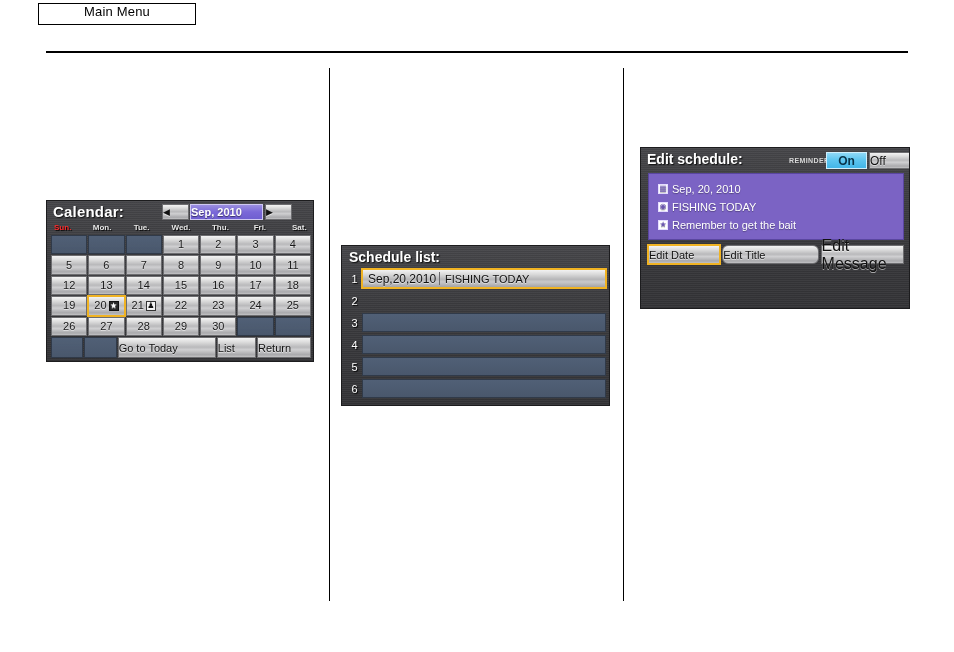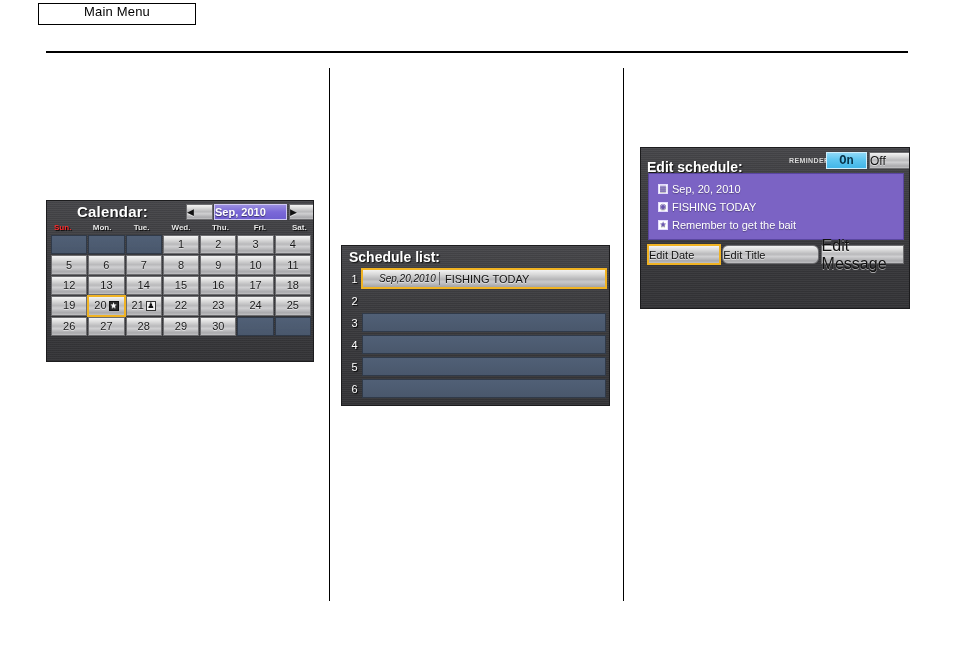--- a/index.html
+++ b/index.html
@@ -59,21 +59,21 @@
     background: linear-gradient(to bottom, #59698040 0%, #00000010 100%), #4e5d73;
     border: 1px solid #303a49;
   }
   .sel-outline { outline: 2px solid #f0b323; outline-offset: -1px; }
 
   
   #calendar-screen {
     left: 46px; top: 200px; width: 268px; height: 162px;
   }
   #cal-titlebar {
-    position:absolute; left:0; top:0; width:100%; height:22px;margin-left:24px;
+    position:absolute; left:0; top:0; width:100%; height:22px;
   }
   #cal-title-label {
     position:absolute; left:6px; top:2px;
     font-size:15px; font-weight:bold; color:#fff;
     text-shadow: 1px 1px 1px #111;
     letter-spacing: .2px;
   }
   #cal-prev-btn {
     position:absolute; left:115px; top:3px; width:27px; height:16px;
     font-size:9px; line-height:1;
@@ -153,51 +153,49 @@
   .sched-field {
     flex:1; height:19px; display:flex; align-items:center;
     position:relative;
   }
   .sched-field.filled {
     background: linear-gradient(to bottom,
        #f2f2f2 0%, #dadada 25%, #b6b6b8 55%, #c9c9cb 70%, #a4a4a7 100%);
     border:1px solid #6d6d70;
   }
   .sched-date {
-    width:76px; padding-left:16px; font-size:10px; color:#111;
+    width:76px; padding-left:5px; font-size:12px; color:#111;
     text-shadow:0 1px 0 rgba(255,255,255,.5);
-    font-style:italic;
   }
   .sched-sep { width:1px; height:13px; background:#6a6a6d; }
   .sched-text {
     padding-left:5px; font-size:11px; color:#111;
     text-shadow:0 1px 0 rgba(255,255,255,.5);
   }
 
   
   #edit-screen {
     left: 640px; top: 147px; width: 270px; height: 162px;
   }
   #edit-title {
     position:absolute; left:6px; top:3px;
     font-size:14px; font-weight:bold; color:#fff;
     text-shadow:1px 1px 1px #111;
-    margin-top:8px;
   }
   #reminder-label {
     position:absolute; left:148px; top:9px;
     font-size:7px; font-weight:bold; color:#d8d8d8;
     letter-spacing:.4px;
   }
   #reminder-on {
     position:absolute; left:185px; top:4px; width:41px; height:17px;
     background: linear-gradient(to bottom, #8fd9f7 0%, #5fc6f0 45%, #42b6e8 100%);
     border:1px solid #cfeffd;
     display:flex; align-items:center; justify-content:center;
-    font-size:12px; color:#083349; font-weight:bold;font-family:Liberation Mono, monospace;
+    font-size:12px; color:#083349; font-weight:bold;
   }
   #reminder-off {
     position:absolute; left:228px; top:4px; width:41px; height:17px;
     font-size:12px;
   }
   #edit-content {
     position:absolute; left:7px; top:25px; width:256px; height:67px;
     background:#7b63c4;
     border:1px solid #5a46a0;
     padding:6px 0 0 9px;
@@ -360,20 +358,33 @@
       <div class="cal-cell metal">
         <span class="daynum">29</span>
       </div>
       <div class="cal-cell metal">
         <span class="daynum">30</span>
       </div>
       <div class="cal-cell slate empty"></div>
       <div class="cal-cell slate empty"></div>
     </div>
 
+  <div id="cal-bottom-row">
+    <div class="slate spacer"></div>
+    <div class="slate spacer"></div>
+    <div class="metal" id="cal-goto-today">
+      <span>Go to Today</span>
+    </div>
+    <div class="metal" id="cal-list-btn">
+      <span>List</span>
+    </div>
+    <div class="metal" id="cal-return-btn">
+      <span>Return</span>
+    </div>
+  </div>
 </div>
 
 <div class="nav-screen" id="schedule-screen">
   <div id="sched-title">Schedule list:</div>
   <div id="sched-rows">
       <div class="sched-row">
         <div class="sched-idx">1</div>
         <div class="sched-field filled sel-outline">
           <span class="sched-date">Sep,20,2010</span>
           <span class="sched-sep"></span>

